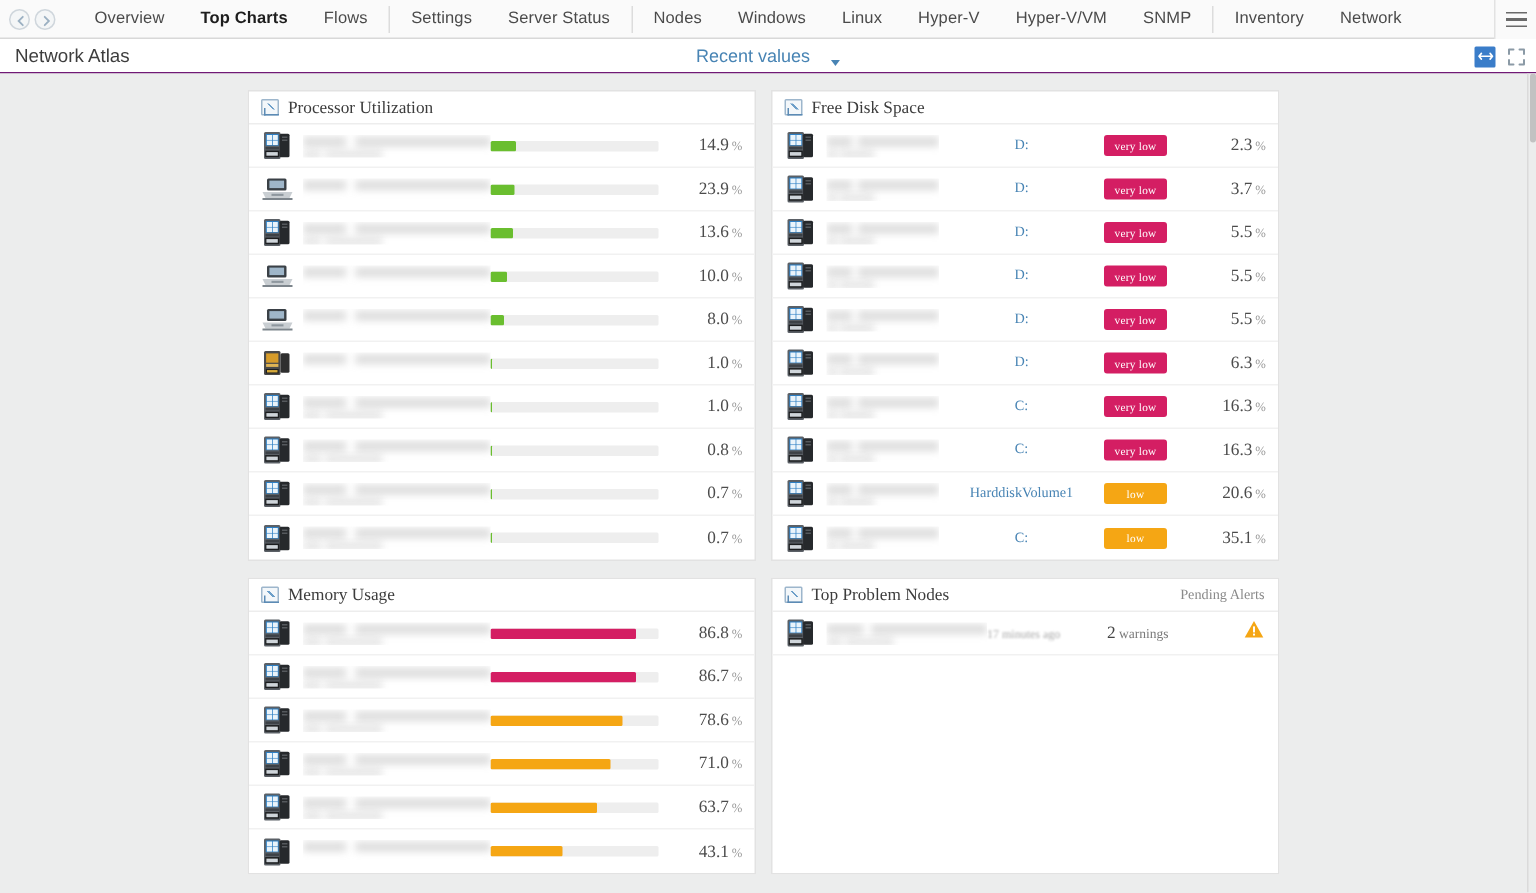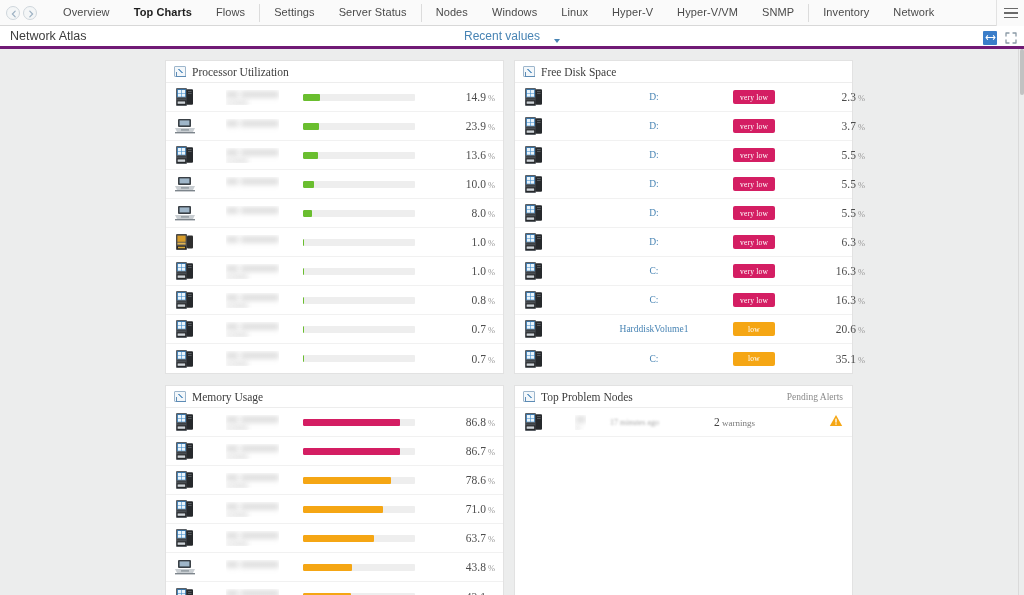--- a/index.html
+++ b/index.html
@@ -52,21 +52,21 @@
     background: #fafafa;
     cursor: pointer;
   }
   .hamburger i { display: block; width: 14px; height: 1.6px; background: #6a6a6a; }
 
   
   .subheader {
     position: relative;
     height: 23px;
     background: #fff;
-    border-bottom: 3px solid #701a75;
+    border-bottom: 1px solid #701a75;
     display: flex;
     align-items: center;
   }
   .atlas-title {
     font-size: 12.5px;
     color: #3d3d3d;
     padding-left: 10px;
   }
   .recent-values {
     position: absolute;
@@ -158,21 +158,20 @@
   }
   .panel-body { padding: 0; }
 
   
   .row {
     display: flex;
     align-items: center;
     height: 29px;
     border-bottom: 1px solid #f1f1f1;
     padding: 0 8px 0 7px;
-    gap: 24px;
   }
   .row:last-child { border-bottom: none; }
 
   .nodeicon { width: 24px; height: 22px; flex: 0 0 auto; position: relative; margin-right: 5px; }
 
   .blur-name {
     flex: 1 1 auto;
     height: 15px;
     position: relative;
     overflow: hidden;
@@ -922,38 +921,20 @@
             </div>
             <div class="barwrap">
               <div class="bar-track">
                 <div class="bar-fill" style="width:63.7%;background:#f5a614"></div>
               </div>
             </div>
             <div class="val"><span>63.7</span><span class="pct">%</span></div>
           </div>
           <div class="row">
             <div class="nodeicon"><svg width="24" height="22" viewBox="0 0 24 22">
-                <rect x="5" y="4" width="13" height="8" rx="1" fill="#3a4046"></rect>
-                <rect x="6.6" y="5.4" width="9.8" height="5" fill="#9fb6c9"></rect>
-                <path d="M2 13 H22 L20 17 H4 Z" fill="#c9ced2"></path>
-                <path d="M2 17 H22 V18.4 H2 Z" fill="#7d858c"></path>
-                <rect x="8" y="14.2" width="8" height="1.4" fill="#8e979e"></rect>
-              </svg></div>
-            <div class="blur-name">
-              <span></span>
-            </div>
-            <div class="barwrap">
-              <div class="bar-track">
-                <div class="bar-fill" style="width:43.8%;background:#f5a614"></div>
-              </div>
-            </div>
-            <div class="val"><span>43.8</span><span class="pct">%</span></div>
-          </div>
-          <div class="row">
-            <div class="nodeicon"><svg width="24" height="22" viewBox="0 0 24 22">
                 <rect x="3" y="2" width="11" height="18" rx="1" fill="#5b6066"></rect>
                 <rect x="13.4" y="3.2" width="6.6" height="15.6" rx="1" fill="#26292c"></rect>
                 <rect x="4.2" y="3.3" width="8.6" height="7.8" fill="#2d7fc4"></rect>
                 <rect x="4.9" y="4" width="3.5" height="3.3" fill="#eaf4fb"></rect>
                 <rect x="8.9" y="4" width="3.3" height="3.3" fill="#eaf4fb"></rect>
                 <rect x="4.9" y="7.7" width="3.5" height="3" fill="#eaf4fb"></rect>
                 <rect x="8.9" y="7.7" width="3.3" height="3" fill="#eaf4fb"></rect>
                 <rect x="4" y="12" width="9" height="1.6" fill="#3c4146"></rect>
                 <rect x="3.8" y="14.4" width="9.4" height="4.4" fill="#1b1d1f"></rect>
                 <rect x="4.6" y="15.4" width="7.6" height="2.4" fill="#cfd5da"></rect>

